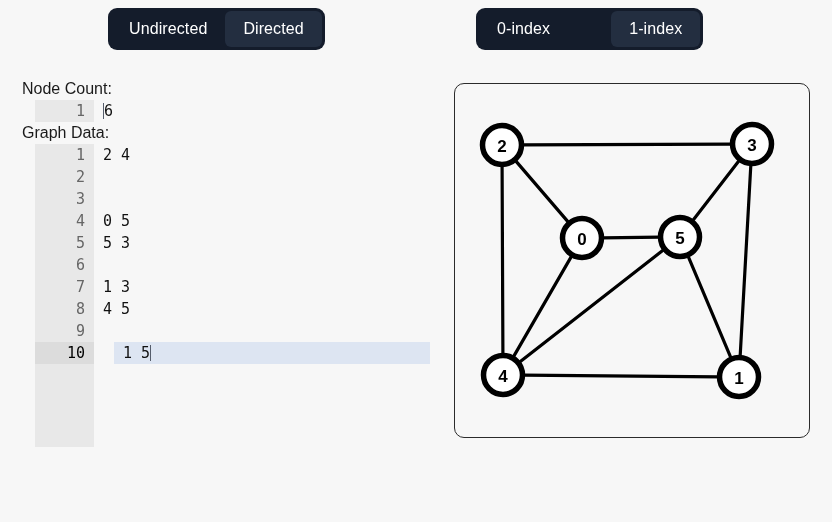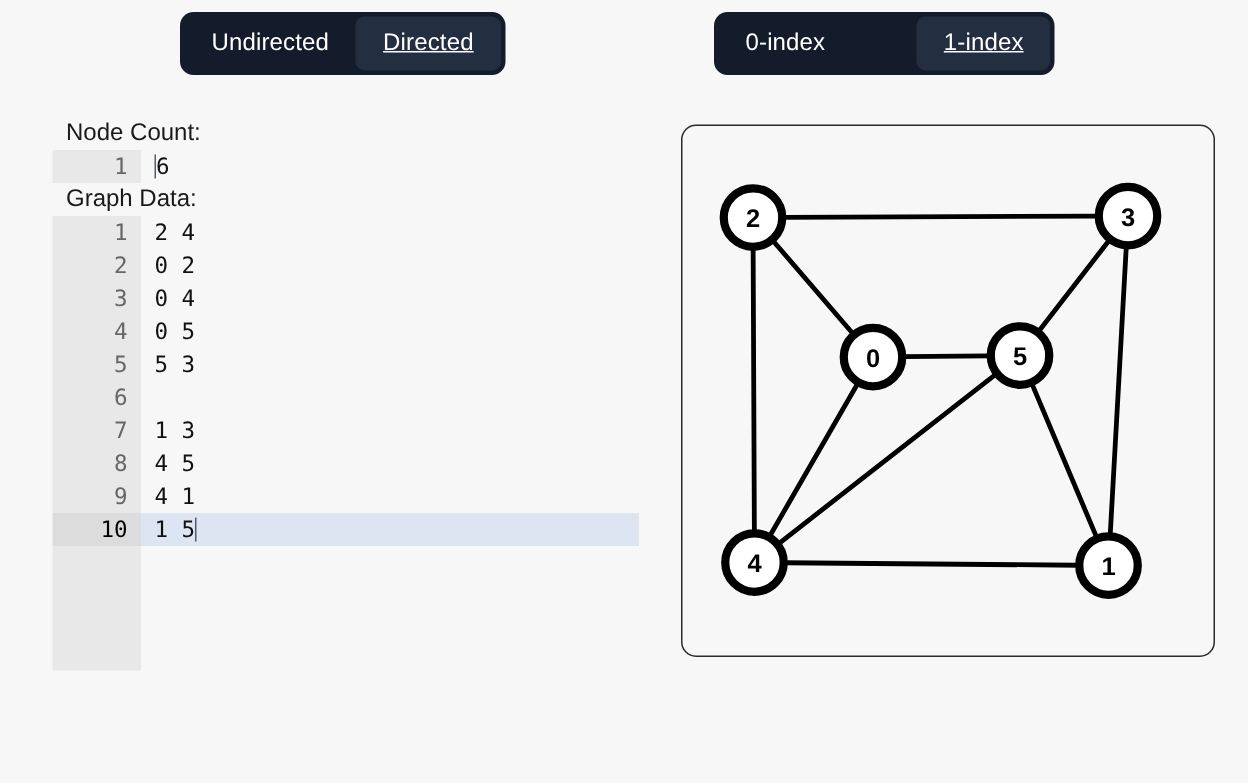--- a/index.html
+++ b/index.html
@@ -19,60 +19,59 @@
   .seg-group {
     position: absolute;
     display: flex;
     background: #141c2b;
     border-radius: 9px;
     padding: 3px;
     box-sizing: border-box;
     height: 42px;
     align-items: stretch;
   }
-  #mode-toggle-group { left: 120px; top: 8px; }
+  #mode-toggle-group { left: 108px; top: 8px; }
   #index-toggle-group { left: 476px; top: 8px; gap: 43px; }
 
   .seg-btn {
     display: flex;
     align-items: center;
     justify-content: center;
     padding: 0 18px;
     color: #ffffff;
     font-size: 16px;
     letter-spacing: 0.1px;
     border: none;
     background: transparent;
     border-radius: 6px;
     cursor: pointer;
     font-family: "Liberation Sans", sans-serif;
     white-space: nowrap;
     line-height: 1;
   }
   .seg-btn.inactive {
     background: #232e40;
-    text-decoration: underline;
   }
   .seg-btn.active {
     background: transparent;
   }
 
   
   #editor-pane {
     position: absolute;
     left: 0;
     top: 78px;
     width: 430px;
     height: 444px;
   }
 
   .field-label {
     font-size: 16px;
     color: #1a1a1a;
-    margin-left: 44px;
+    margin-left: 22px;
     line-height: 22px;
     height: 22px;
     font-family: "Liberation Sans", sans-serif;
   }
 
   .code-editor {
     position: relative;
     font-family: "DejaVu Sans Mono", monospace;
     font-size: 15px;
   }
@@ -106,20 +105,21 @@
     white-space: pre;
     font-family: "DejaVu Sans Mono", monospace;
   }
   .code-line.active .gutter {
     background: #dcdcdc;
     color: #000000;
   }
   .code-line.active .content {
     background: #dde5f2;
     max-width: 323px;
+    margin-left: 20px;
   }
   .caret {
     display: inline-block;
     width: 1px;
     height: 16px;
     background: #555d6b;
     vertical-align: -3px;
     margin-left: 0px;
   }
 
@@ -190,25 +190,23 @@
   <div class="field-label">Graph Data:</div>
 
   <div class="code-editor" id="graph-data-editor">
 
   <div class="code-line">
         <div class="gutter">1</div>
         <div class="content"><span>2 4</span></div>
       </div>
       <div class="code-line">
         <div class="gutter">2</div>
-        <div class="content"><span>0 2</span></div>
       </div>
       <div class="code-line">
         <div class="gutter">3</div>
-        <div class="content"><span>0 4</span></div>
       </div>
       <div class="code-line">
         <div class="gutter">4</div>
         <div class="content"><span>0 5</span></div>
       </div>
       <div class="code-line">
         <div class="gutter">5</div>
         <div class="content"><span>5 3</span></div>
       </div>
       <div class="code-line">
@@ -217,21 +215,20 @@
       <div class="code-line">
         <div class="gutter">7</div>
         <div class="content"><span>1 3</span></div>
       </div>
       <div class="code-line">
         <div class="gutter">8</div>
         <div class="content"><span>4 5</span></div>
       </div>
       <div class="code-line">
         <div class="gutter">9</div>
-        <div class="content"><span>4 1</span></div>
       </div>
       <div class="code-line active">
         <div class="gutter">10</div>
         <div class="content"><span>1 5</span><span class="caret"></span></div>
       </div>
     </div>
 
   <div class="gutter-filler" id="gutter-filler" style="height: 83px;"></div>
 </div>
 

